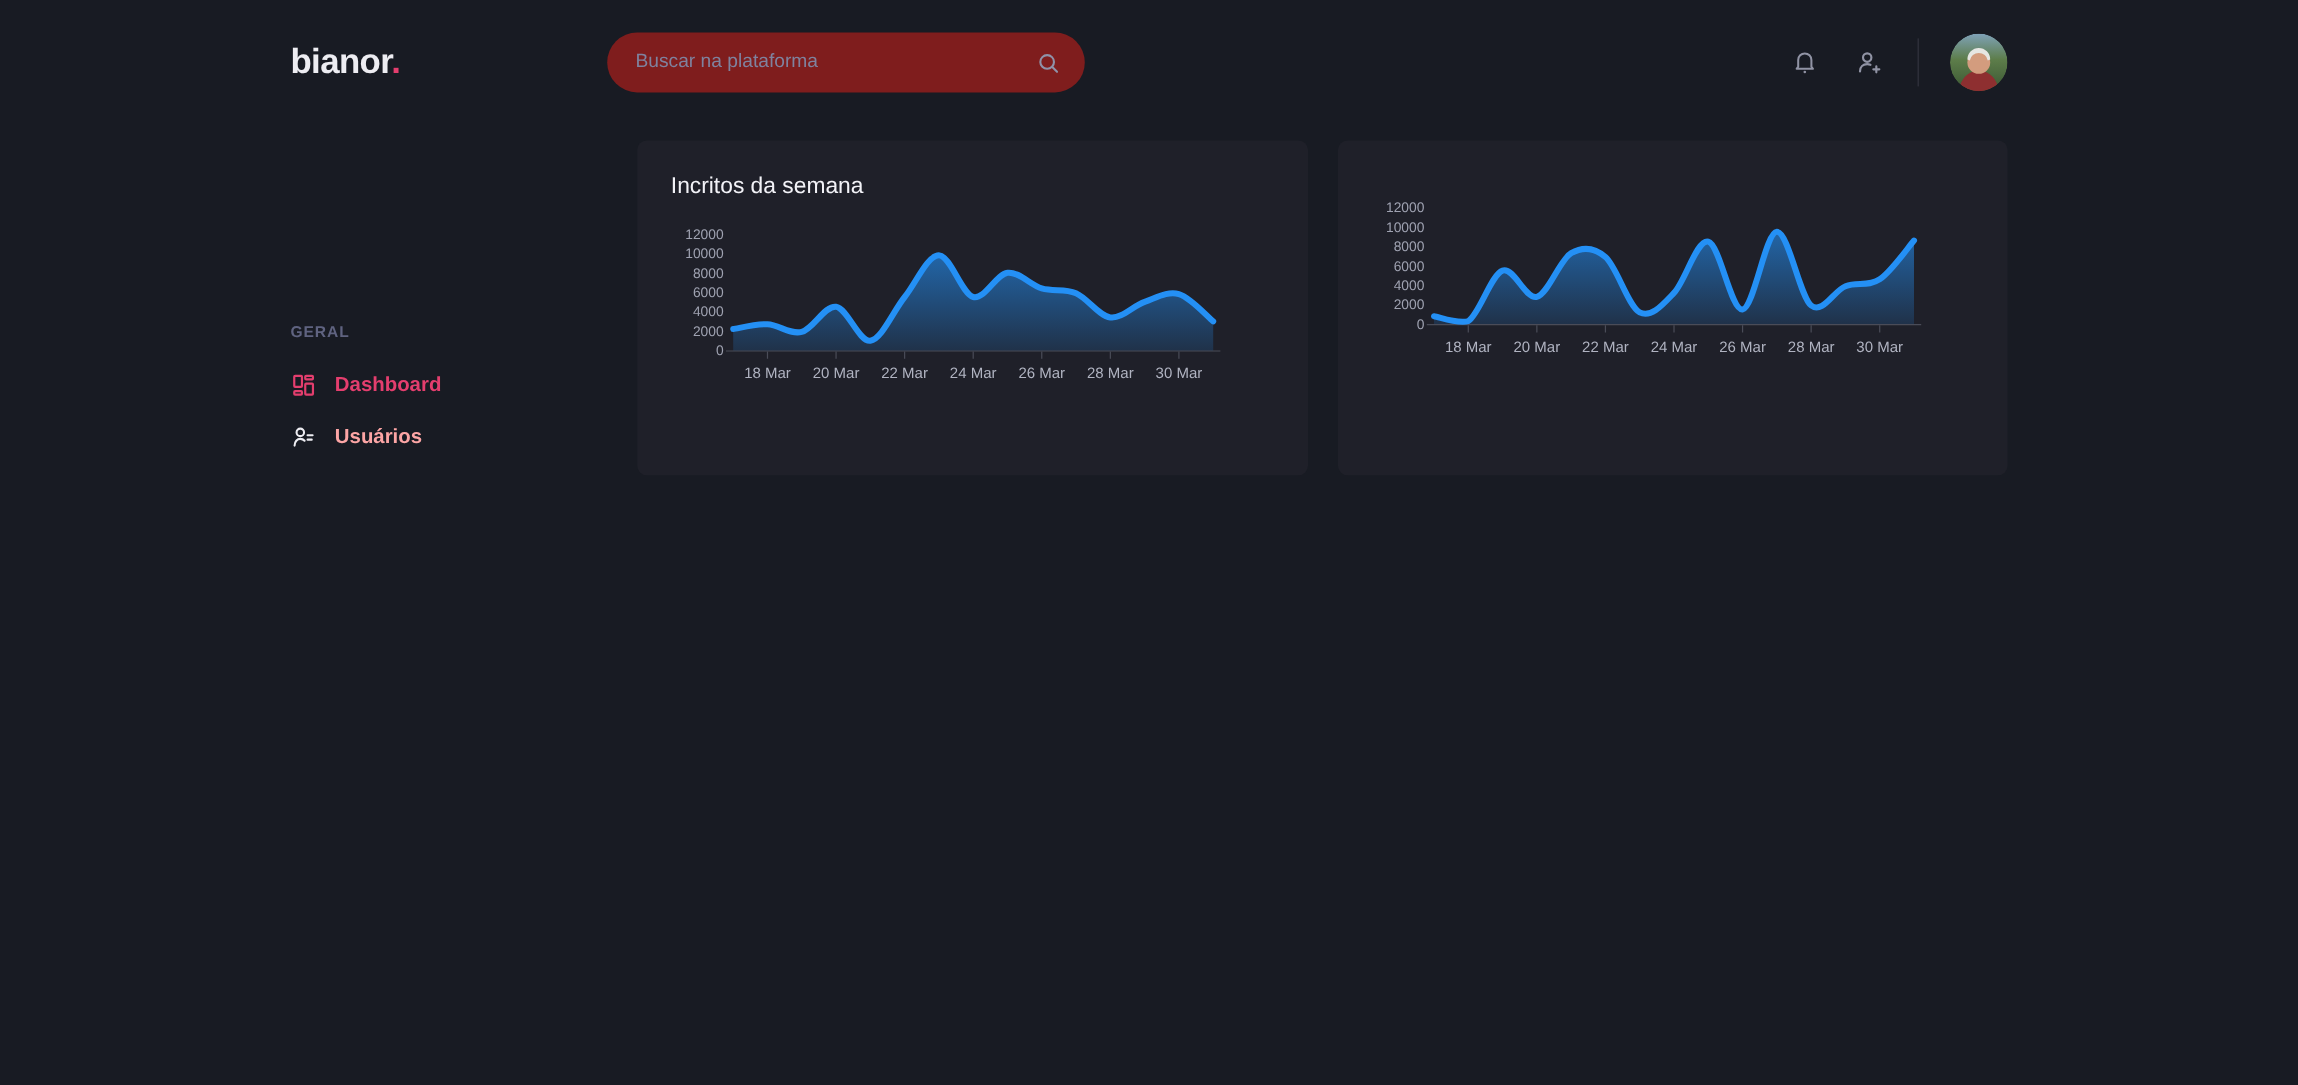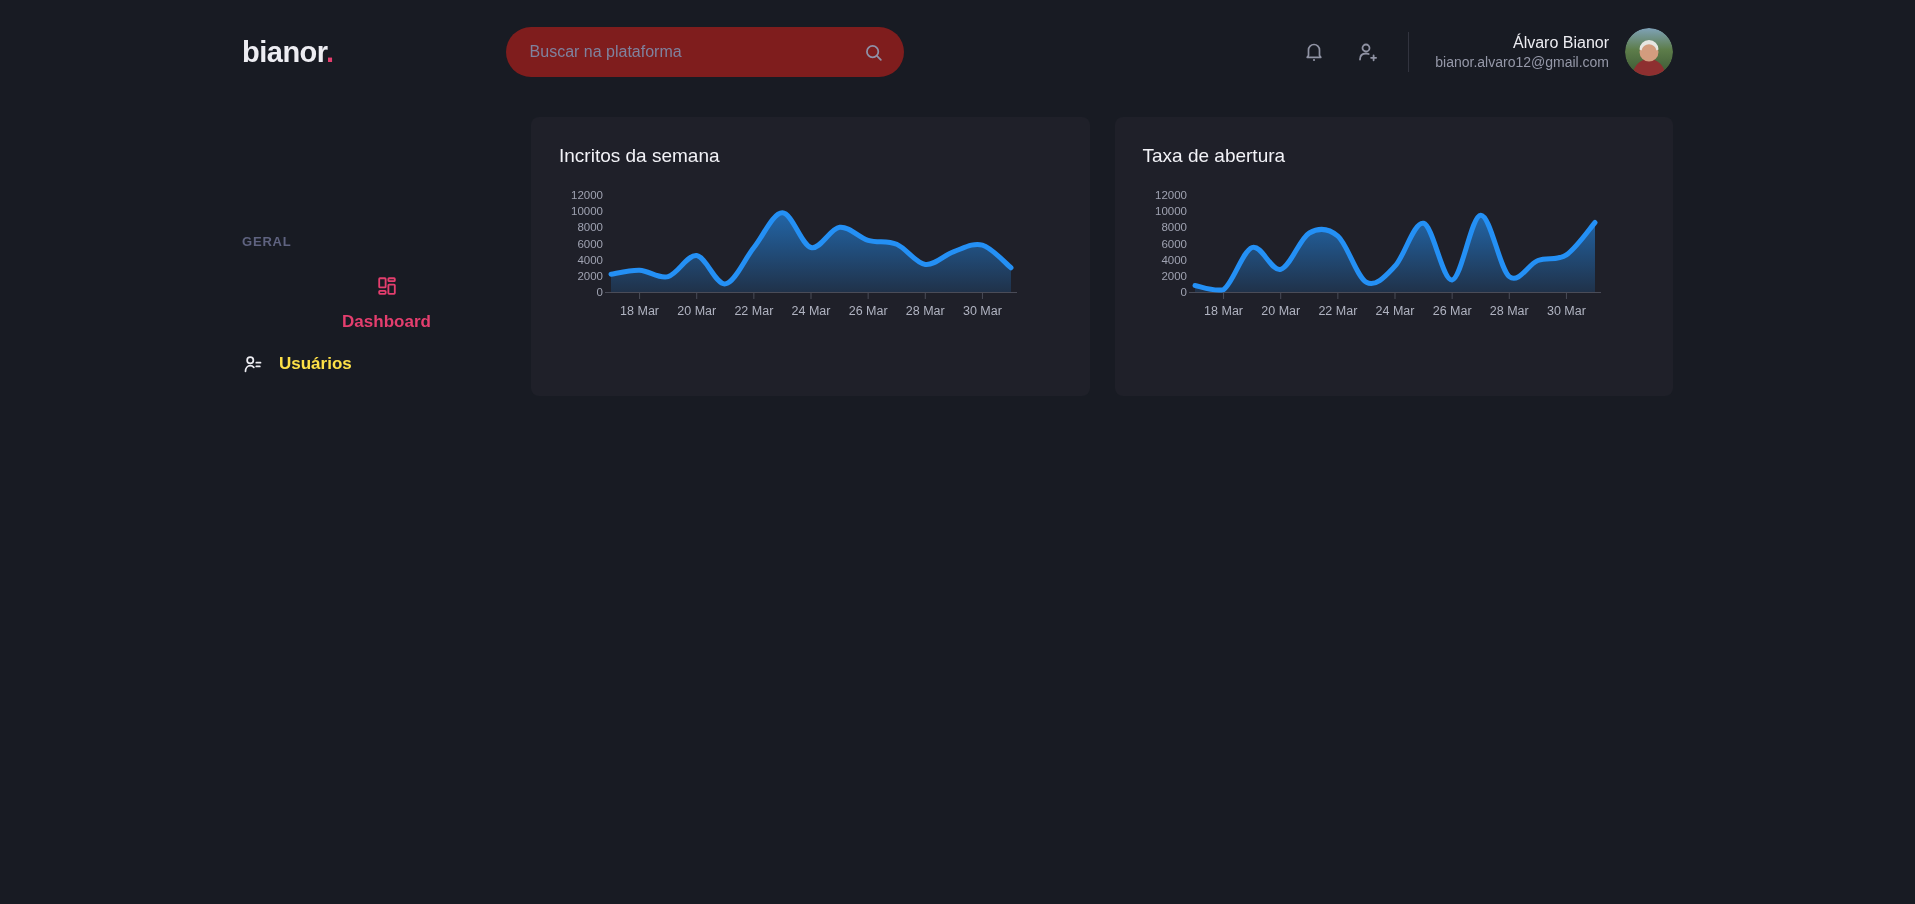--- a/index.html
+++ b/index.html
@@ -42,25 +42,25 @@
 
   
   .sidebar { width:289px; flex:0 0 289px; padding-top:14px; }
   .side-section + .side-section { margin-top:48px; }
   .side-title {
     font-size:13px; font-weight:700; letter-spacing:0.8px;
     color:#5F6380; margin-bottom:26px;
   }
   .side-item {
     display:flex; align-items:center; gap:15px;
-    font-size:17px; font-weight:600; color:#fde047;
+    font-size:17px; font-weight:600; color:#fca5a5;
     margin-bottom:21px; cursor:pointer;
   }
   .side-item .sicon { display:flex; align-items:center; color:#EDEDF2; }
-  .side-item.active, .side-item.active .sicon { color:#E43E6E;flex-direction:column; }
+  .side-item.active, .side-item.active .sicon { color:#E43E6E; }
 
   
   .main { flex:1; padding-top:13px; }
   .cards { display:flex; gap:25px; }
   .card {
     flex:1; height:279px; background:#1F2029; border-radius:8px;
     padding:28px 0 0 28px;
   }
   .card-title { font-size:19px; font-weight:500; color:#F2F2F7; }
   .chart-wrap { margin-top:16px; }
@@ -98,24 +98,20 @@
       <svg width="24" height="24" viewBox="0 0 24 24" fill="none" stroke="currentColor" stroke-width="1.8" stroke-linecap="round">
         <circle cx="10" cy="8" r="3.5"></circle>
         <path d="M4 19.5 C4 15.6 6.6 13.5 10 13.5 c1 0 1.9 .2 2.7 .5"></path>
         <path d="M17.6 15.3 v5 M15.1 17.8 h5"></path>
       </svg>
     </button>
 
     <div class="header-divider"></div>
 
     <div class="profile">
-      <div class="profile-text">
-        <div class="profile-name">Álvaro Bianor</div>
-        <div class="profile-email">bianor.alvaro12@gmail.com</div>
-      </div>
       <span class="avatar">
         <svg width="48" height="48" viewBox="0 0 48 48">
           <defs>
             <linearGradient id="avbg" x1="0" y1="0" x2="0" y2="1">
               <stop offset="0" stop-color="#7FA2B8"></stop>
                 <stop offset="0.45" stop-color="#5D7D4A"></stop>
                 <stop offset="1" stop-color="#3A5633"></stop>
             </linearGradient>
             <clipPath id="avclip">
                 <circle cx="24" cy="24" r="24"></circle>
@@ -198,21 +194,20 @@
                 <text x="366.2857142857143" y="132" text-anchor="middle" class="xlab">28 Mar</text>
                 <line x1="423.42857142857144" y1="110" x2="423.42857142857144" y2="116" stroke="#4A4C58" stroke-width="1"></line>
                 <text x="423.42857142857144" y="132" text-anchor="middle" class="xlab">30 Mar</text>
                 <path d="M 52.0 91.2 C 56.8 90.5, 71.0 86.8, 80.6 87.2 C 90.1 87.6, 99.6 96.1, 109.1 93.6 C 118.7 91.2, 128.2 71.4, 137.7 72.6 C 147.2 73.8, 156.8 102.3, 166.3 100.9 C 175.8 99.6, 185.3 76.4, 194.9 64.5 C 204.4 52.7, 213.9 29.8, 223.4 29.8 C 233.0 29.8, 242.5 62.1, 252.0 64.5 C 261.5 67.0, 271.0 45.5, 280.6 44.3 C 290.1 43.1, 299.6 54.4, 309.1 57.3 C 318.7 60.1, 328.2 57.3, 337.7 61.3 C 347.2 65.4, 356.8 80.3, 366.3 81.5 C 375.8 82.7, 385.3 71.8, 394.9 68.6 C 404.4 65.3, 413.9 59.4, 423.4 62.1 C 433.0 64.8, 447.2 81.0, 452.0 84.8 L 452 109 L 52 109 Z" fill="url(#areaGrad0)" stroke="none"></path>
                 <path d="M 52.0 91.2 C 56.8 90.5, 71.0 86.8, 80.6 87.2 C 90.1 87.6, 99.6 96.1, 109.1 93.6 C 118.7 91.2, 128.2 71.4, 137.7 72.6 C 147.2 73.8, 156.8 102.3, 166.3 100.9 C 175.8 99.6, 185.3 76.4, 194.9 64.5 C 204.4 52.7, 213.9 29.8, 223.4 29.8 C 233.0 29.8, 242.5 62.1, 252.0 64.5 C 261.5 67.0, 271.0 45.5, 280.6 44.3 C 290.1 43.1, 299.6 54.4, 309.1 57.3 C 318.7 60.1, 328.2 57.3, 337.7 61.3 C 347.2 65.4, 356.8 80.3, 366.3 81.5 C 375.8 82.7, 385.3 71.8, 394.9 68.6 C 404.4 65.3, 413.9 59.4, 423.4 62.1 C 433.0 64.8, 447.2 81.0, 452.0 84.8" fill="none" stroke="#2490F5" stroke-width="5" stroke-linecap="round" stroke-linejoin="round"></path>
               </svg>
           </div>
         </section>
 
         <section class="card">
-          <h2 class="card-title">Taxa de abertura</h2>
           <div class="chart-wrap">
             <svg width="470" height="148" viewBox="0 0 470 148">
                 <defs>
                   <linearGradient id="areaGrad1" x1="0" y1="0" x2="0" y2="1">
                     <stop offset="0" stop-color="#2490F5" stop-opacity="0.62"></stop>
                     <stop offset="1" stop-color="#2490F5" stop-opacity="0.16"></stop>
                   </linearGradient>
                 </defs>
                 <text x="44" y="113" text-anchor="end" class="ylab">0</text>
                 <text x="44" y="96.83333333333334" text-anchor="end" class="ylab">2000</text>

